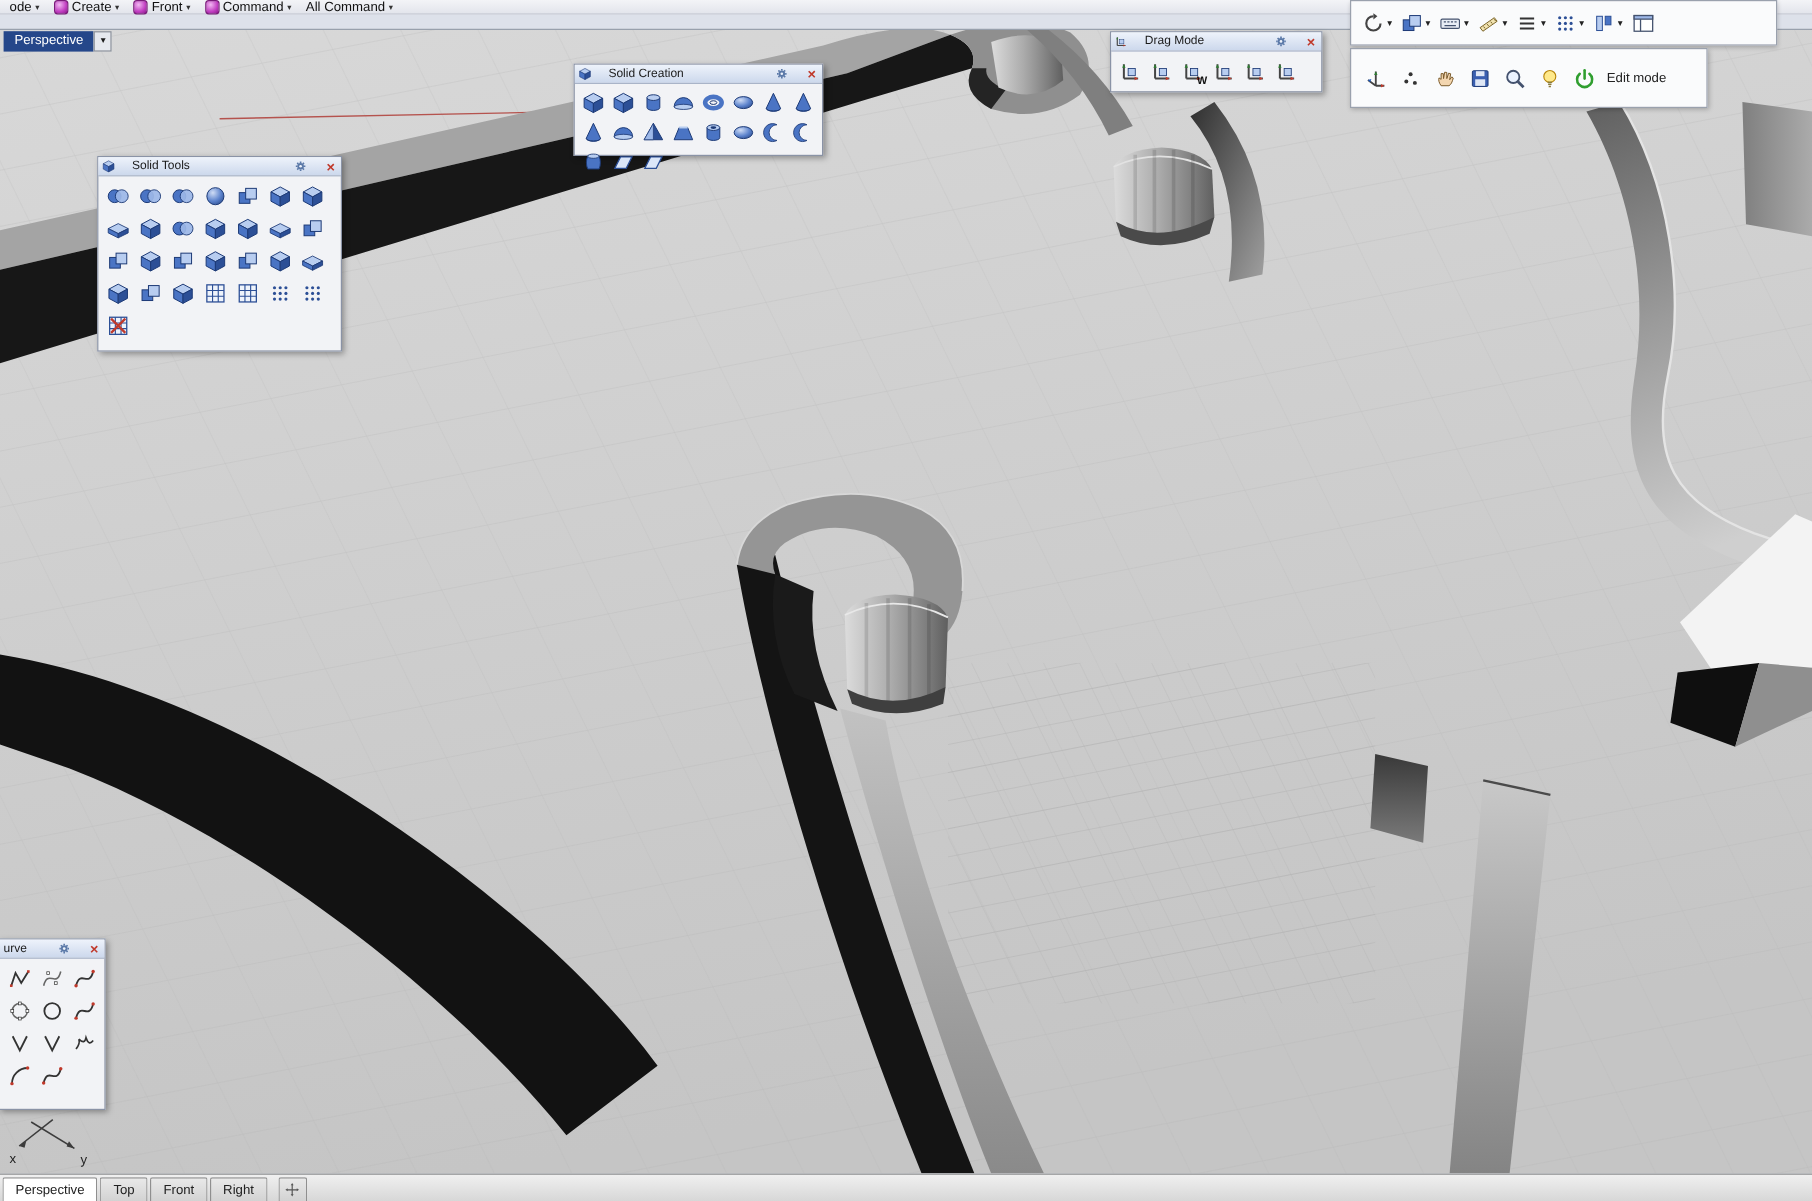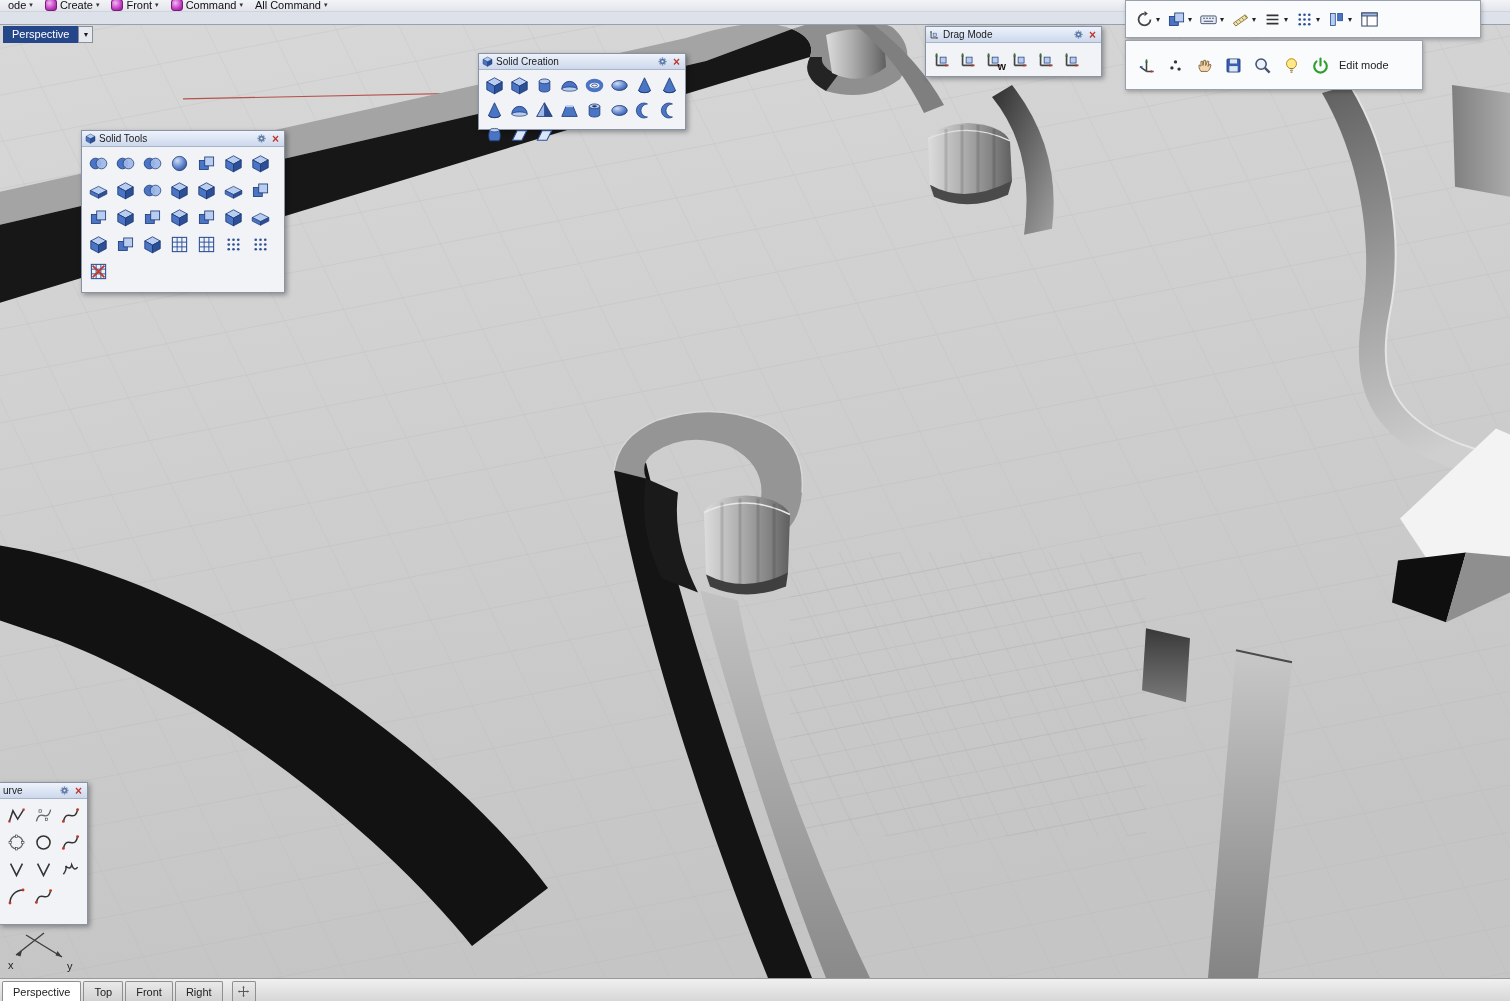--- a/index.html
+++ b/index.html
@@ -1,38 +1,38 @@
 <!DOCTYPE html>
 <html><head>
 <meta charset="utf-8">
 <style>
   *{margin:0;padding:0;box-sizing:border-box}
   html,body{width:1510px;height:1001px;overflow:hidden}
   body{position:relative;font-family:"Liberation Sans",sans-serif;background:#cfd2d8;font-size:11px}
 
   
-  .menubar{position:absolute;top:0;left:0;right:0;height:12px;background:linear-gradient(#f3f4f7,#e3e5ec);border-bottom:1px solid #cfd3dc;display:flex;align-items:flex-end;padding-left:2px;overflow:visible;z-index:6}
+  .menubar{position:absolute;top:0;left:0;right:0;height:12px;background:linear-gradient(#f3f4f7,#e3e5ec);border-bottom:1px solid #cfd3dc;display:flex;align-items:center;padding-left:2px;overflow:visible;z-index:6}
   .menuitem{display:flex;align-items:center;gap:3px;padding:0 6px;height:12px;color:#111;white-space:nowrap}
   .menuicon{width:12px;height:12px;border-radius:3px;background:radial-gradient(circle at 35% 30%,#f2b8f2,#c13ec1 60%,#8c1b8c);border:1px solid #7a1a7a;flex:0 0 auto}
   .mcaret{font-size:7px;color:#333}
 
   .dockstrip{position:absolute;top:12px;left:0;right:0;height:12px;background:#dde1ea;z-index:1}
 
   
   .viewport{position:absolute;top:24px;left:0;width:1510px;height:954px;border-top:1px solid #98a0ac;overflow:hidden;z-index:2}
   .viewport svg.scene{position:absolute;left:0;top:0;width:100%;height:100%}
   .vplabel{position:absolute;top:26px;left:3px;display:flex;z-index:5}
   .vplabel .lab{background:#25478a;color:#fff;font-size:11px;padding:2px 9px 3px}
   .vplabel .dd{width:15px;background:#e6e9ef;border:1px solid #8a8f98;color:#1a1a1a;font-size:7px;display:flex;align-items:center;justify-content:center}
 
   .axes{position:absolute;left:4px;top:925px;width:80px;height:50px;z-index:4}
 
   
   .palette{position:absolute;background:#f2f3f6;border:1px solid #8a93a6;box-shadow:2px 2px 5px rgba(0,0,0,.35);z-index:10}
-  .ptitle{height:16px;background:linear-gradient(#eef3fb,#ccd8ec);border-bottom:1px solid #a9b4c8;display:flex;align-items:center;padding:0 3px;gap:3px}
+  .ptitle{height:16px;background:linear-gradient(#eef3fb,#ccd8ec);border-bottom:1px solid #a9b4c8;display:flex;align-items:center;padding:0 3px;gap:14px}
   .ptitle .picon{display:flex}
   .ptitle .picon svg{width:11px;height:11px}
   .ptitle .ptext{font-size:10px;color:#1a1a1a;flex:1 1 auto;white-space:nowrap;overflow:hidden}
   .ptitle .pgear{display:flex}
   .ptitle .pgear svg{width:11px;height:11px}
   .ptitle .pclose{color:#c0392b;font-size:12px;font-weight:bold;line-height:10px;padding:0 2px}
   .picons{display:flex;flex-wrap:wrap;padding:3px;align-content:flex-start}
 
   .ticon{width:26px;height:26px;display:flex;align-items:center;justify-content:center;position:relative;border-radius:2px}
   .ticon svg{width:19px;height:19px}

